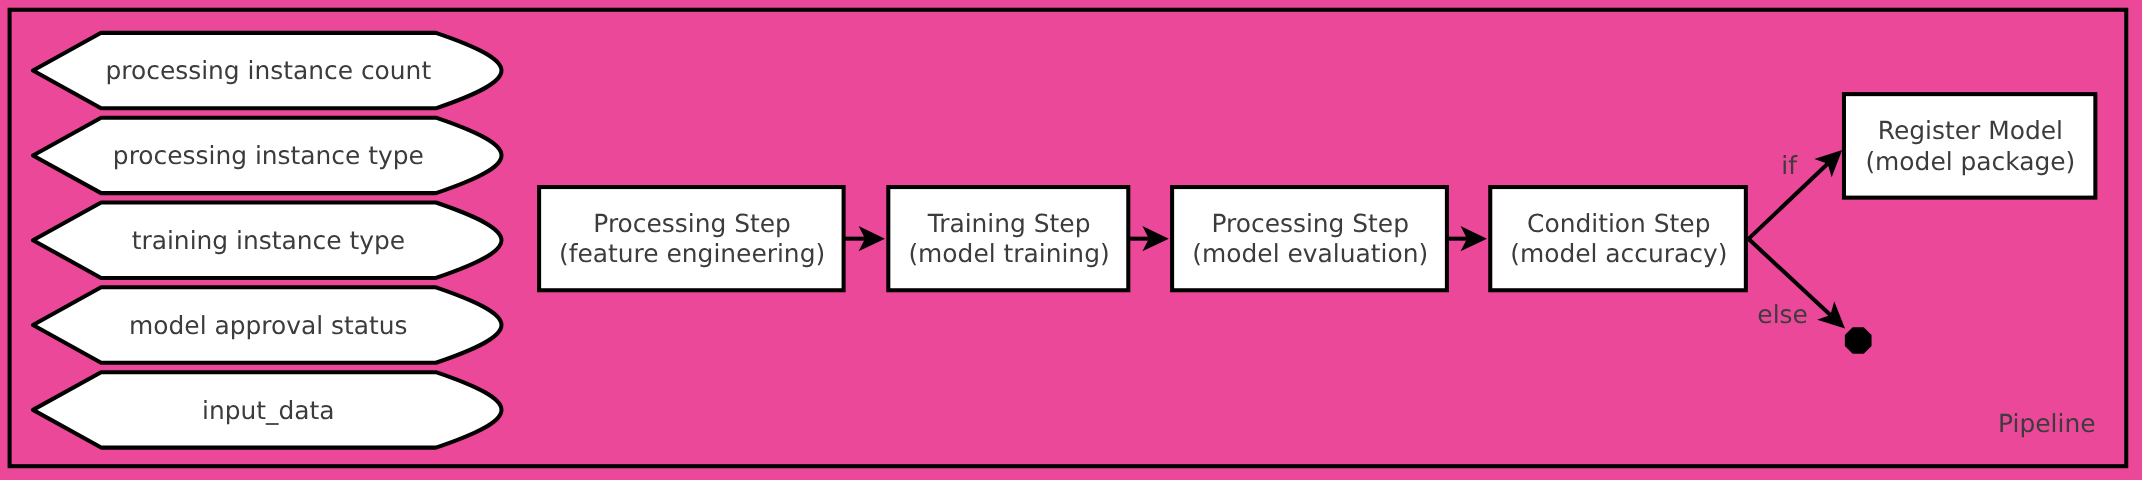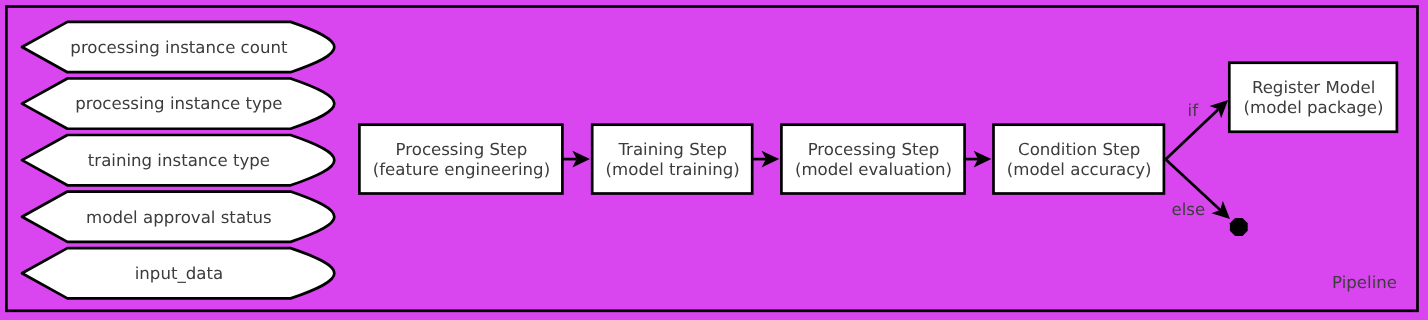--- a/index.html
+++ b/index.html
@@ -1,17 +1,17 @@
 <!DOCTYPE html>
 <html><head>
 <meta charset="utf-8">
 <style>
   html,body{margin:0;padding:0;background:#ffffff;}
   body{width:1428px;height:320px;overflow:hidden;font-family:"DejaVu Sans",sans-serif;}
-  #stage{position:relative;width:1428px;height:320px;background:#d946ef;}
+  #stage{position:relative;width:1428px;height:320px;background:#ec4899;}
   svg{display:block;transform:translateZ(0);}
   text{font-family:"DejaVu Sans",sans-serif;font-size:16.6px;fill:#3c3c3c;
        -webkit-font-smoothing:antialiased;text-rendering:geometricPrecision;}
 </style>
 </head>
 <body>
 
 <div id="stage">
 <svg id="svg" width="1428" height="320" viewBox="0 0 1428 320" xmlns="http://www.w3.org/2000/svg">
   <rect x="6.4" y="6.5" width="1411.1" height="304.3" fill="none" stroke="#000" stroke-width="2.7"></rect>

